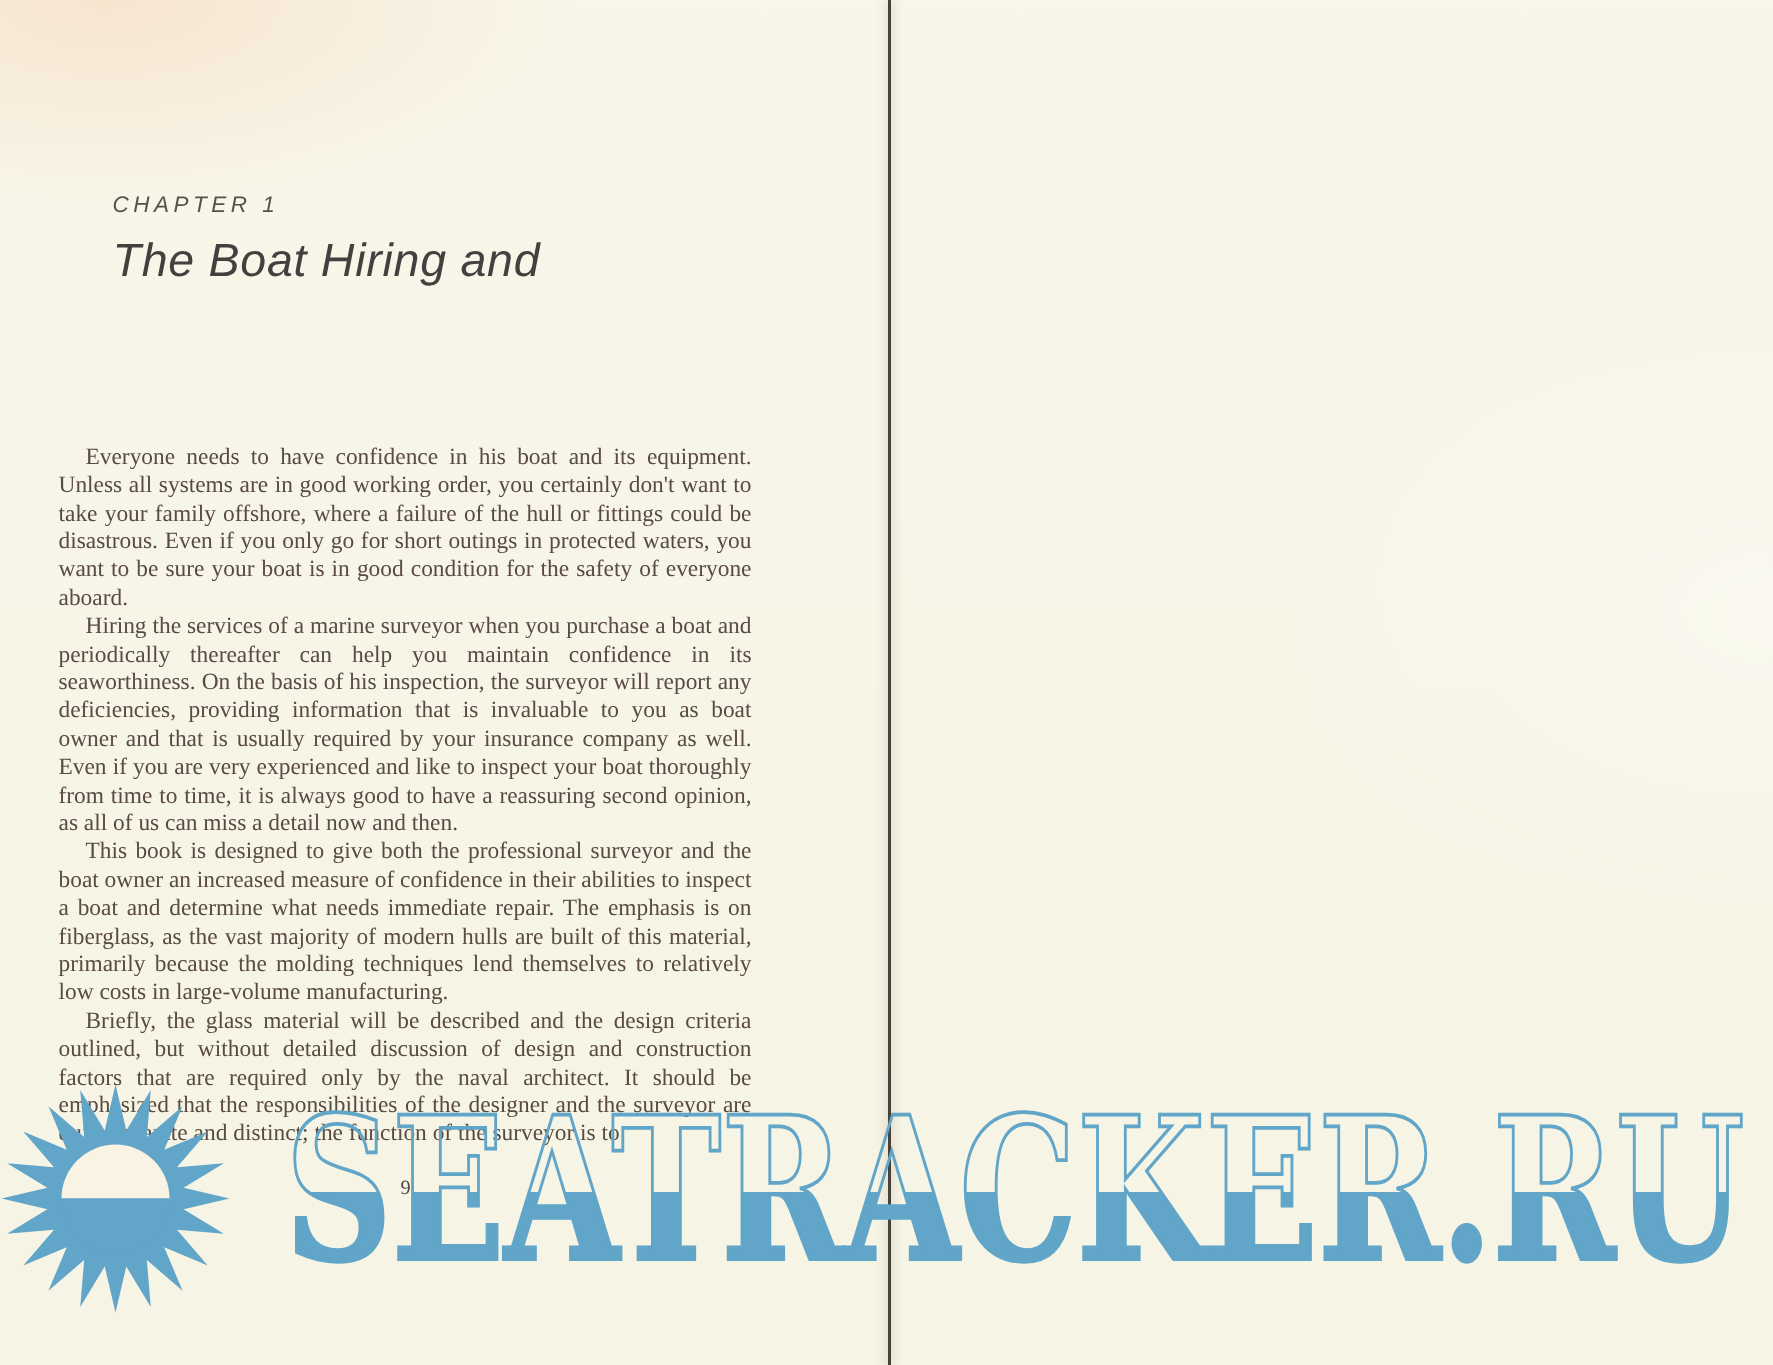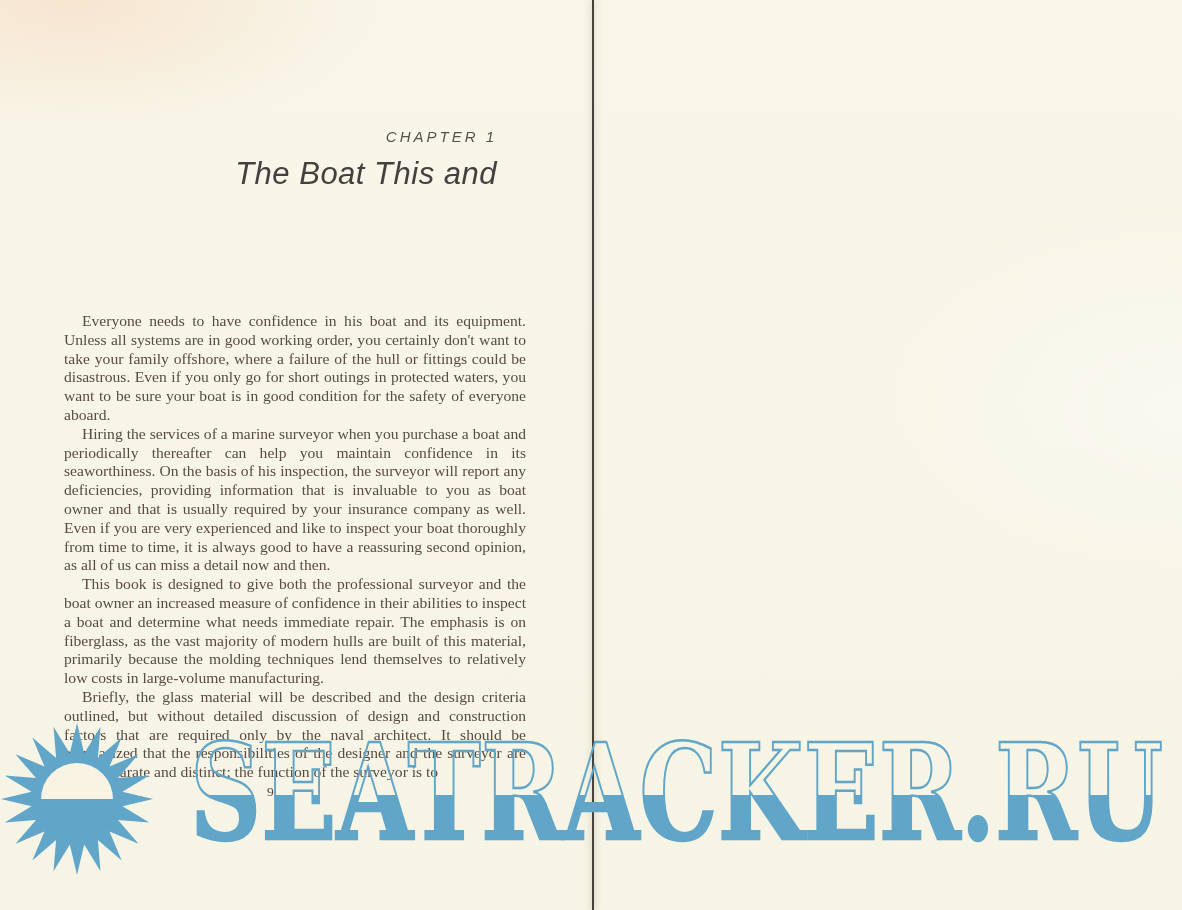--- a/index.html
+++ b/index.html
@@ -17,38 +17,37 @@
   .page{position:absolute;top:0;height:100%;}
   .page-left{left:0;width:592px;}
   .page-right{left:594px;width:588px;}
   .gutter{
     position:absolute;left:592px;top:0;width:2px;height:910px;
     background:#45423a;
     box-shadow:0 0 7px rgba(60,55,40,0.35);
   }
   .chapter-block{
     position:absolute;left:75px;top:128px;width:422px;
-    text-align:right;
+    text-align:left;
     font-family:"Liberation Sans", sans-serif;
     font-style:italic;
   }
   .chapter-label{
     font-size:15px;letter-spacing:3px;color:#57514e;
   }
   .chapter-title{
     margin-top:11px;
     font-size:31px;line-height:36px;letter-spacing:0.5px;
     color:#454040;
   }
   .body-left{
-    position:absolute;left:64px;top:296px;width:462px;
+    position:absolute;left:39px;top:296px;width:462px;
     font-size:15.6px;line-height:18.8px;
     color:#594a42;
     text-align:justify;
-    margin-top:16px;
   }
   .body-left p, .body-right p{margin:0;text-indent:18px;}
   .page-number{
     position:absolute;
     font-size:13.5px;color:#51453d;
   }
   .pn-left{left:267px;top:784px;}
   .watermark{
     position:absolute;left:0;top:672px;width:1022px;height:210px;
     pointer-events:none;
@@ -57,21 +56,21 @@
 </style>
 </head>
 <body>
 
 <div class="scan">
 
   <div class="page page-left">
     <div class="chapter-block">
       <div class="chapter-label">CHAPTER 1</div>
       <div class="chapter-title">
-        <div>The Boat This and</div>
+        <div>The Boat Hiring and</div>
       </div>
     </div>
     <div class="body-left">
       <p>Everyone needs to have confidence in his boat and its equipment. Unless all systems are in good working order, you certainly don't want to take your family offshore, where a failure of the hull or fittings could be disastrous. Even if you only go for short outings in protected waters, you want to be sure your boat is in good condition for the safety of everyone aboard.</p>
       <p>Hiring the services of a marine surveyor when you purchase a boat and periodically thereafter can help you maintain confidence in its seaworthiness. On the basis of his inspection, the surveyor will report any deficiencies, providing information that is invaluable to you as boat owner and that is usually required by your insurance company as well. Even if you are very experienced and like to inspect your boat thoroughly from time to time, it is always good to have a reassuring second opinion, as all of us can miss a detail now and then.</p>
       <p>This book is designed to give both the professional surveyor and the boat owner an increased measure of confidence in their abilities to inspect a boat and determine what needs immediate repair. The emphasis is on fiberglass, as the vast majority of modern hulls are built of this material, primarily because the molding techniques lend themselves to relatively low costs in large-volume manufacturing.</p>
       <p>Briefly, the glass material will be described and the design criteria outlined, but without detailed discussion of design and construction factors that are required only by the naval architect. It should be emphasized that the responsibilities of the designer and the surveyor are quite separate and distinct; the function of the surveyor is to</p>
     </div>
     <div class="page-number pn-left">9</div>
   </div>

